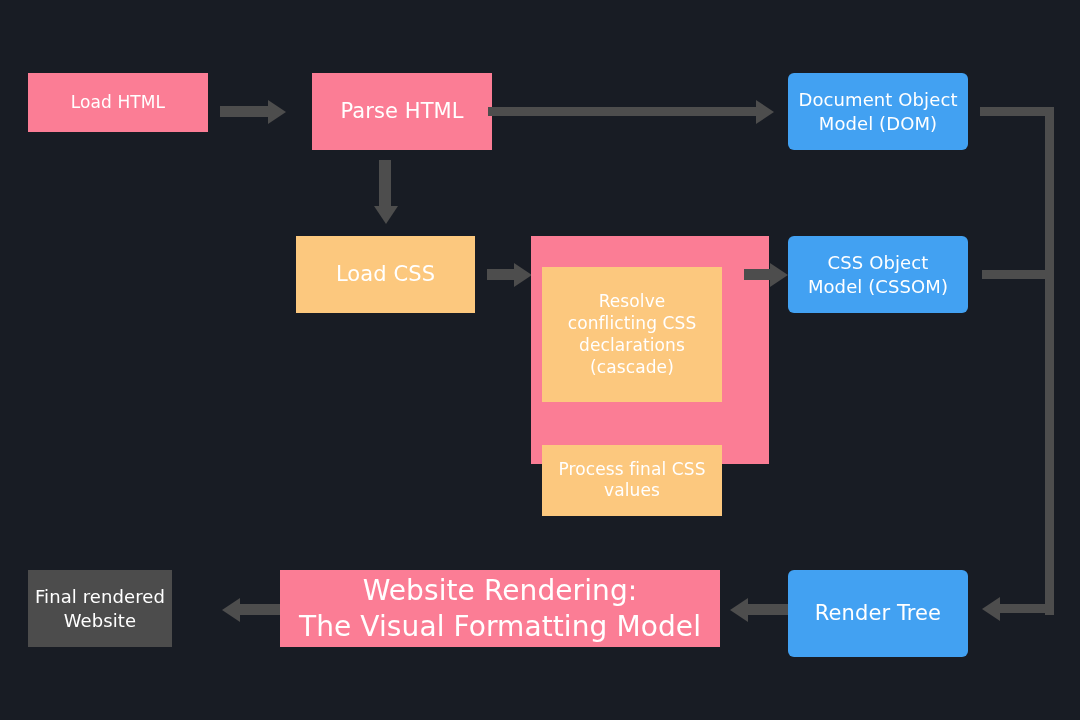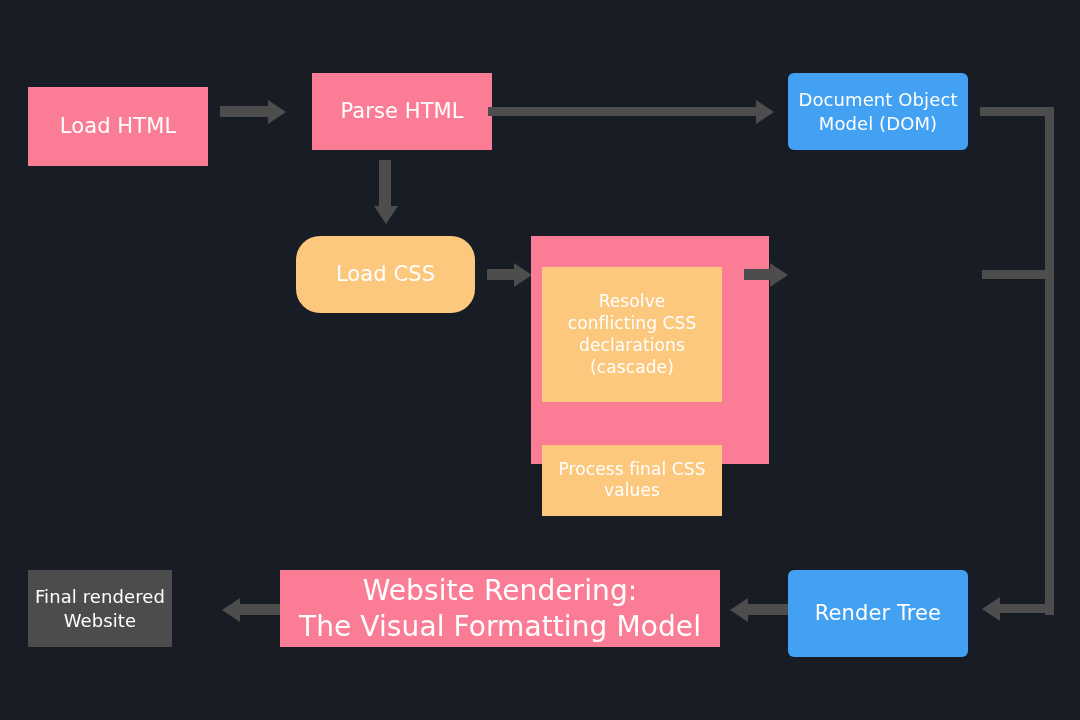--- a/index.html
+++ b/index.html
@@ -28,25 +28,25 @@
     white-space: pre-line;
     letter-spacing: 0.1px;
   }
   
   .pink   { background: #fb7d95; }
   .orange { background: #fcc87e; }
   .blue   { background: #42a1f2; border-radius: 6px; }
   .gray   { background: #4c4c4c; }
 
   
-  #n-load-html   { left:28px;  top:87px;  width:180px; height:79px;  font-size:21px; }
+  #n-load-html   { left:28px;  top:73px;  width:180px; height:59px;  font-size:17px; }
   #n-parse-html  { left:296px; top:73px;  width:180px; height:77px;  font-size:21px;margin-left:16px; }
   #n-dom         { left:788px; top:73px;  width:180px; height:77px;  font-size:18px; }
 
-  #n-load-css    { left:296px; top:236px; width:179px; height:77px;  font-size:21px;border-radius:24px; }
+  #n-load-css    { left:296px; top:236px; width:179px; height:77px;  font-size:21px; }
   #n-cssom       { left:788px; top:236px; width:180px; height:77px;  font-size:18px; }
 
   #group-css     { left:531px; top:236px; width:238px; height:228px;
                    background:#fb7d95; display:block; padding:11px; }
   #n-cascade     { position:relative; left:0; top:0; width:180px; height:135px;
                    font-size:17px; }
   #n-final-vals  { position:relative; left:0; top:0; width:180px; height:71px;
                    margin-top:22px; font-size:17px; }
 
   #n-final-site  { left:28px;  top:570px; width:144px; height:77px;  font-size:18px; }
@@ -127,20 +127,22 @@
 conflicting CSS
 declarations
 (cascade)</div>
     <div class="node orange" id="n-final-vals">Process final CSS
 values</div>
   </div>
 
   <div class="edge" id="e5-line"></div>
   <div class="arrow-head ah-right" id="e5-head"></div>
 
+  <div class="node blue" id="n-cssom">CSS Object
+Model (CSSOM)</div>
 
   <div class="edge" id="bus-dom-h"></div>
   <div class="edge" id="bus-cssom-h"></div>
   <div class="edge" id="bus-vert"></div>
   <div class="edge" id="bus-bottom-h"></div>
   <div class="arrow-head ah-left" id="bus-head"></div>
 
   <div class="node gray" id="n-final-site">Final rendered
 Website</div>
 

